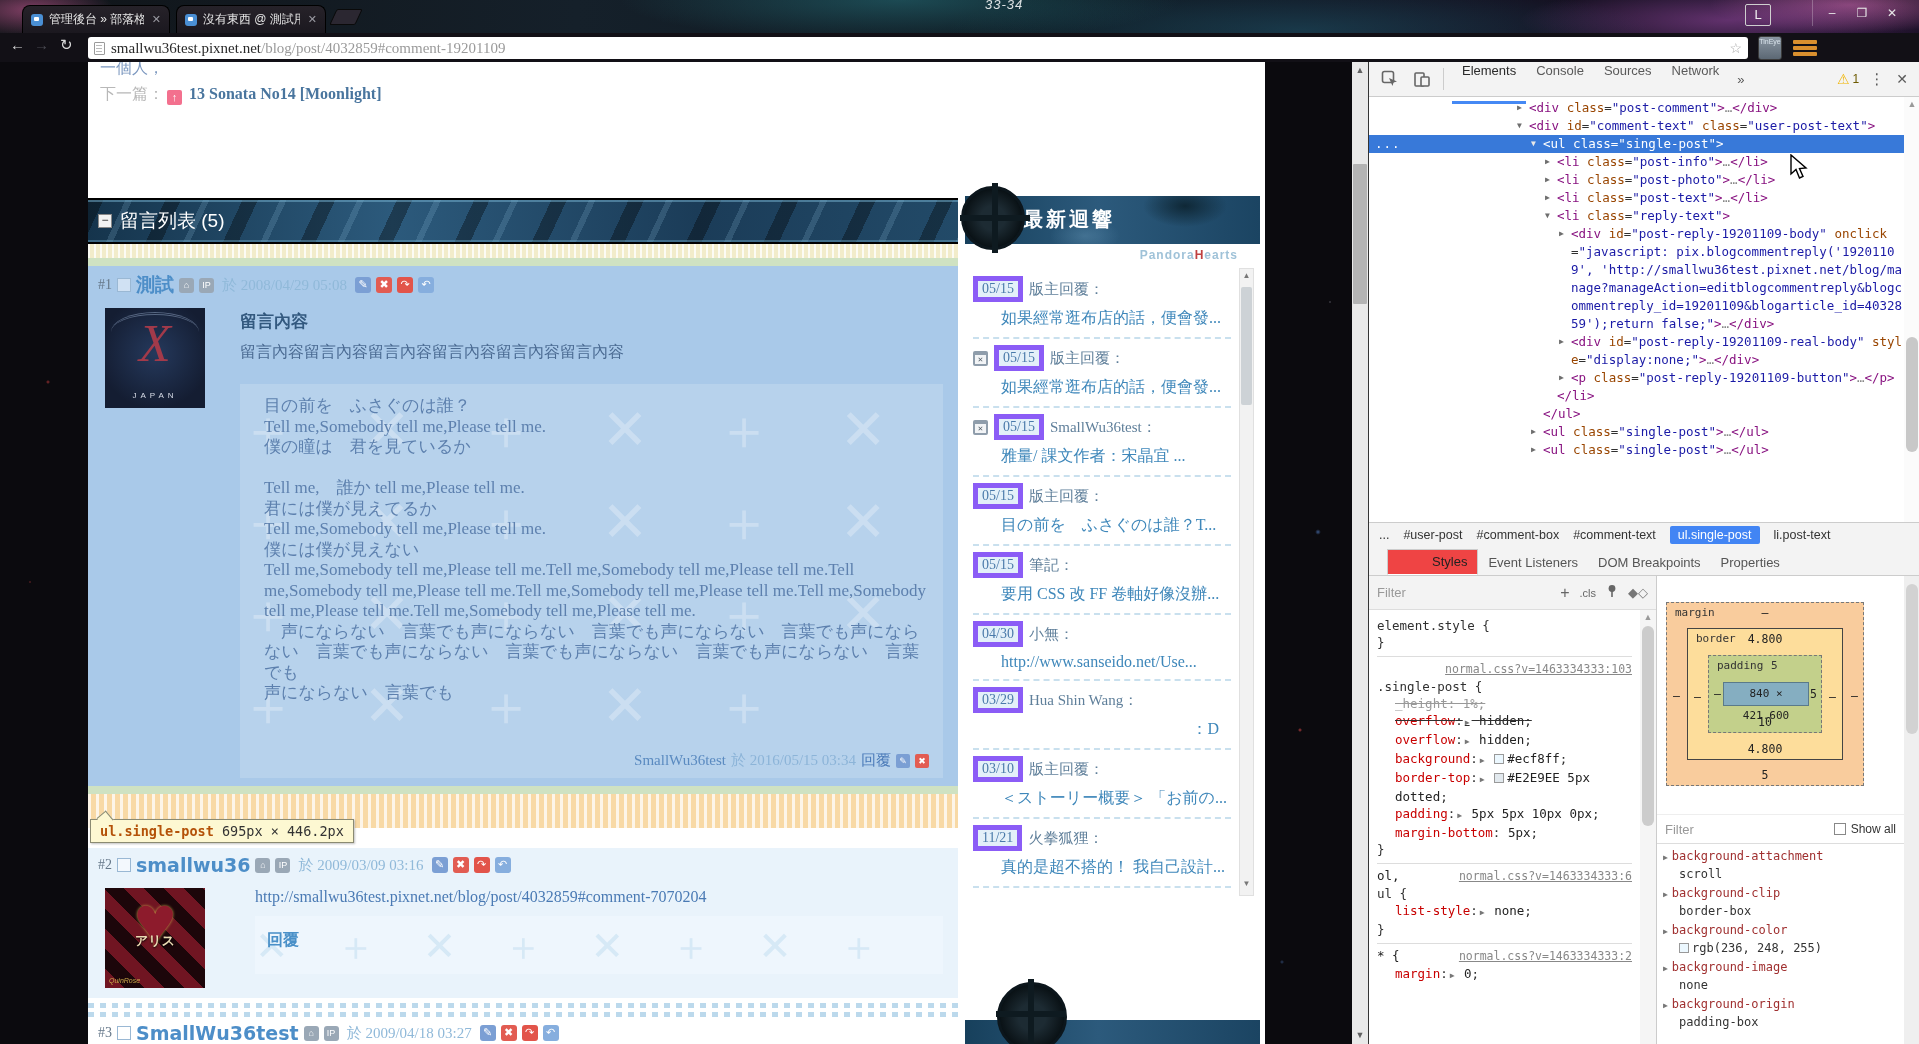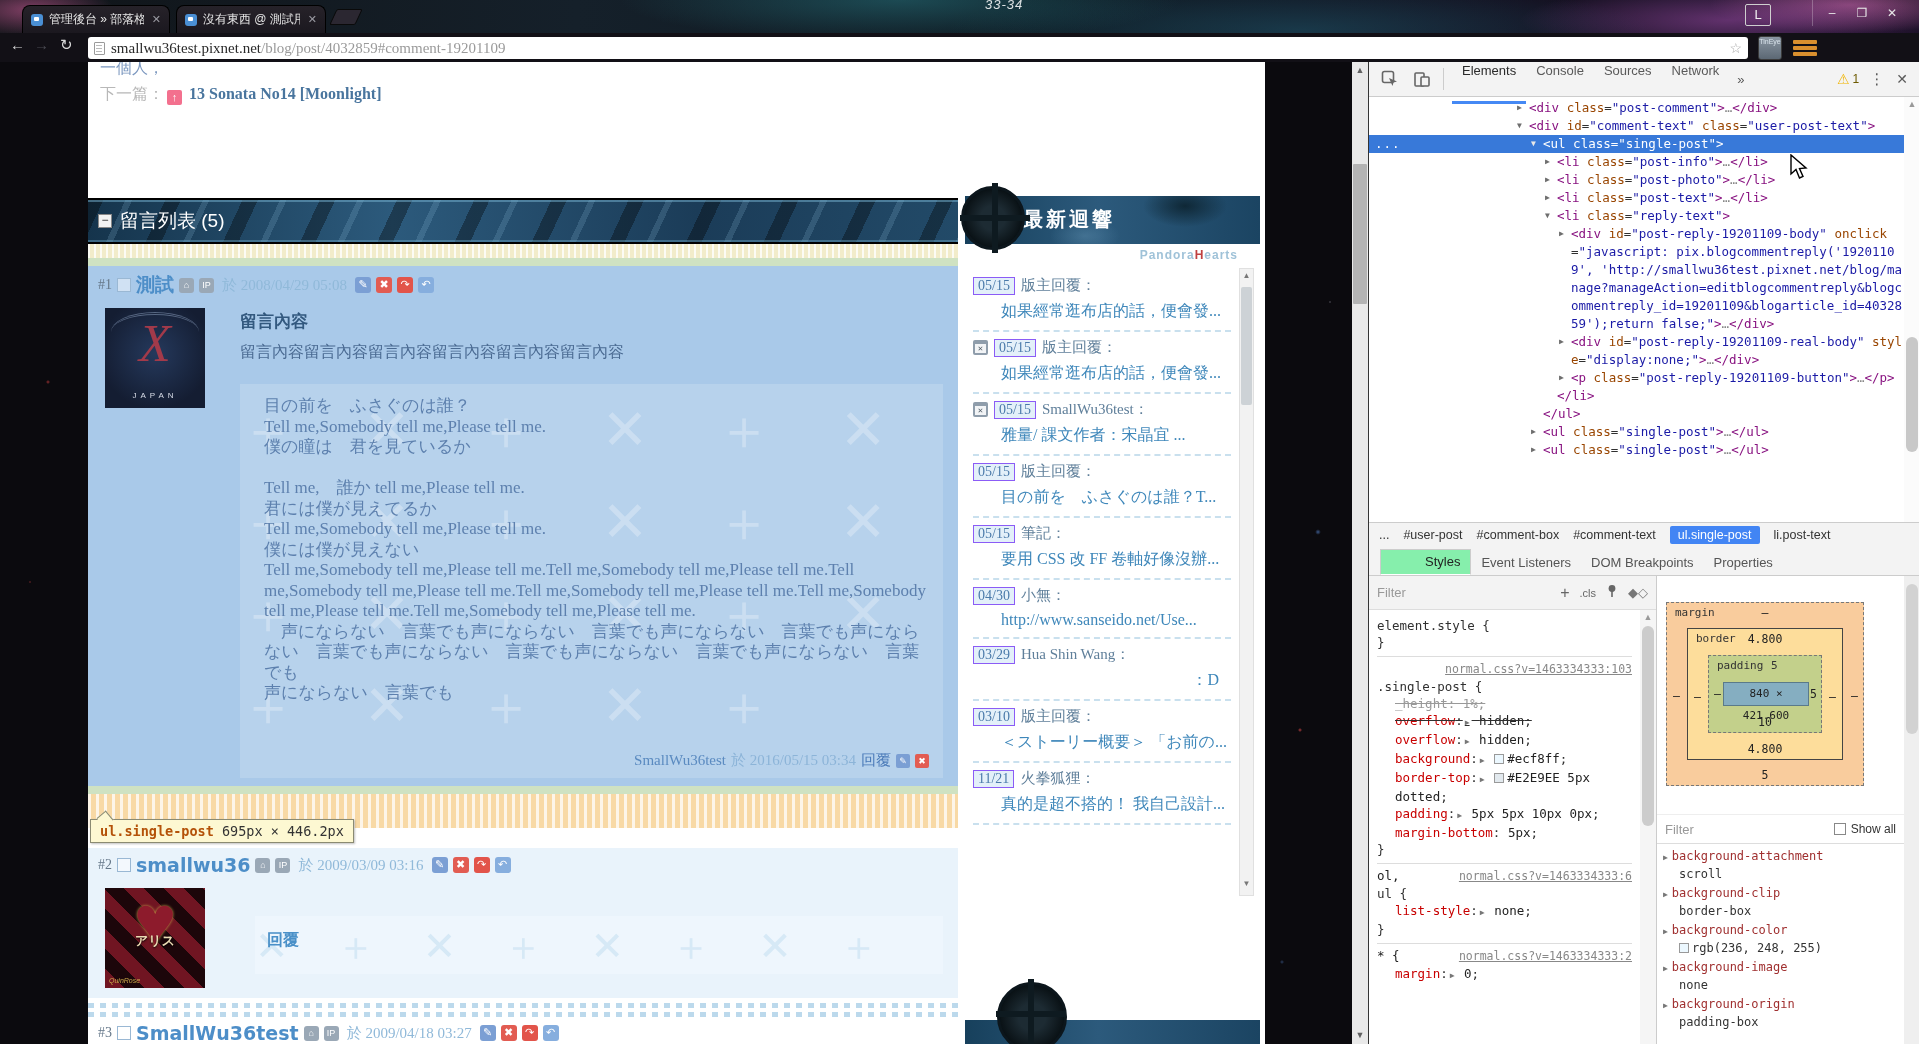--- a/index.html
+++ b/index.html
@@ -168,21 +168,21 @@
   .sb-brand{position:absolute;right:22px;top:52px;font-size:12px;font-weight:bold;letter-spacing:1px;}
   .sb-brand .b1{color:#9fc2d8;}
   .sb-brand .b2{color:#c04040;}
   .sb-list{position:absolute;left:0;top:72px;width:272px;padding:2px 6px 0 8px;}
   .sb-entry{padding:6px 0 8px 0;border-bottom:2px dashed #c9e0ee;}
   .sb-row1{display:flex;align-items:center;gap:6px;}
   .cal-ic{width:15px;height:15px;background:#8f9dab;border-radius:2px;position:relative;flex:0 0 auto;}
   .cal-ic::before{content:"";position:absolute;left:2px;top:4px;width:11px;height:9px;background:#f2f4f6;}
   .cal-ic::after{content:"✕";position:absolute;left:0;top:3px;width:100%;text-align:center;
     font-size:7px;color:#55606a;line-height:11px;}
-  .sb-date{background:#e3f0f9;border:1px solid #8b5cf6;color:#4a7aaa;padding:0 4px;
+  .sb-date{background:#e3f0f9;border:5px solid #8b5cf6;color:#4a7aaa;padding:0 4px;
     font-family:"Liberation Serif",serif;font-size:14px;}
   .sb-name{color:#5f7f9a;font-size:15px;font-family:"Liberation Serif","DejaVu Sans",serif;}
   .sb-text{padding:6px 4px 0 28px;color:#3e87ba;font-size:16px;white-space:nowrap;overflow:hidden;
     font-family:"Liberation Serif","DejaVu Sans",serif;}
   .sb-text.right{text-align:right;padding-right:12px;}
   .sb-scroll{position:absolute;left:274px;top:72px;width:15px;height:628px;background:#f2f2f2;border:1px solid #e0e0e0;}
   .sb-scroll .arr{position:absolute;left:0;width:13px;text-align:center;font-size:8px;color:#777;}
   .sb-thumb{position:absolute;left:1px;top:18px;width:11px;height:118px;background:#cdd2d6;border-radius:2px;}
   .sb-banner2{position:absolute;left:0;top:824px;width:295px;height:24px;
     background:linear-gradient(90deg,#17405c,#2c5a7c 45%,#1b4462);}
@@ -226,21 +226,21 @@
   .tree-scroll .arr{position:absolute;left:0;width:16px;text-align:center;color:#999;font-size:9px;top:2px;}
   .tree-thumb{position:absolute;left:2px;top:240px;width:12px;height:115px;background:#c8c8c8;border-radius:6px;}
 
   .dt-crumbs{position:absolute;left:0;top:460px;width:551px;height:24px;background:#f3f3f3;
     border-top:1px solid #ccc;display:flex;align-items:center;gap:14px;padding:0 10px;font-size:12.5px;color:#333;}
   .crumb-sel{background:#4285f4;color:#fff;padding:2px 8px;border-radius:2px;}
 
   .dt-paneltabs{position:absolute;left:0;top:484px;width:551px;height:30px;background:#f3f3f3;
     border-bottom:1px solid #ccc;display:flex;align-items:flex-end;gap:0;font-size:13px;color:#555;}
   .ptab{padding:4px 10px 5px 10px;}
-  .ptab.active{background:#86efac;border:1px solid #ccc;border-bottom:1px solid #fff;color:#222;margin-left:11px;padding-left:44px;}
+  .ptab.active{background:#ef4444;border:1px solid #ccc;border-bottom:1px solid #fff;color:#222;margin-left:18px;padding-left:44px;}
 
   .dt-filterrow{position:absolute;left:0;top:514px;width:287px;height:34px;background:#f3f3f3;
     border-bottom:1px solid #ddd;display:flex;align-items:center;padding:0 8px;gap:10px;}
   .filter-ph{color:#999;font-size:13px;}
   .frow-icons{margin-left:auto;display:flex;align-items:center;gap:10px;color:#666;}
   .plus-ic{font-size:16px;}
   .cls-ic{font-size:11px;}
   .dia-ic{font-size:13px;color:#777;}
 
   .dt-styles{position:absolute;left:0;top:548px;width:271px;height:434px;overflow:hidden;
@@ -410,20 +410,21 @@
           <span class="act-ic ic-edit">✎</span>
           <span class="act-ic ic-del">✖</span>
           <span class="act-ic ic-rep">↷</span>
           <span class="act-ic ic-rpl">↶</span>
         </div>
         <div class="avatar2">
           <div class="heart">♥</div>
           <div class="alice">アリス</div>
           <div class="sig">QuinRose</div>
         </div>
+        <div class="c2-link">http://smallwu36test.pixnet.net/blog/post/4032859#comment-7070204</div>
         <div class="quote2">
           <div class="wmark">✕ ＋ ✕ ＋ ✕ ＋ ✕ ＋ ✕ ＋ ✕ ＋ ✕ ＋ ✕</div>
           <span class="reply-link">回覆</span>
         </div>
       </div>
 
       <div class="dotsep" style="top:941px;"></div>
       <div class="dotsep" style="top:950px;"></div>
 
       <div class="c3meta">

